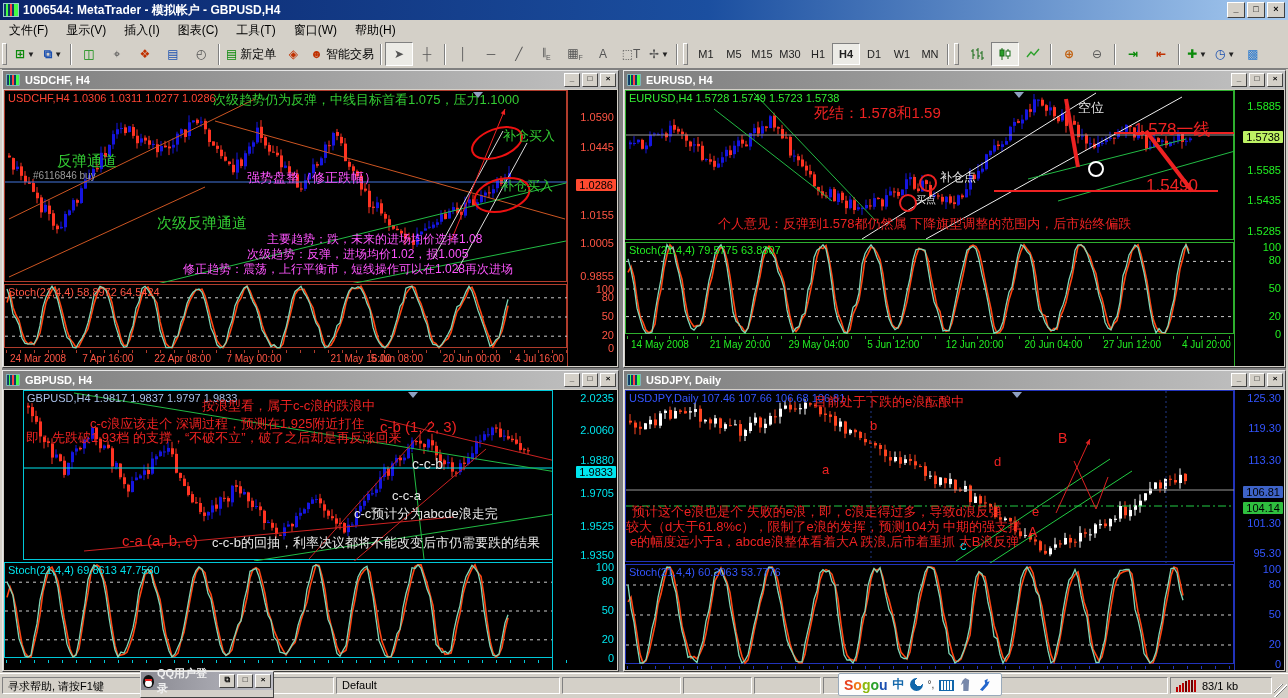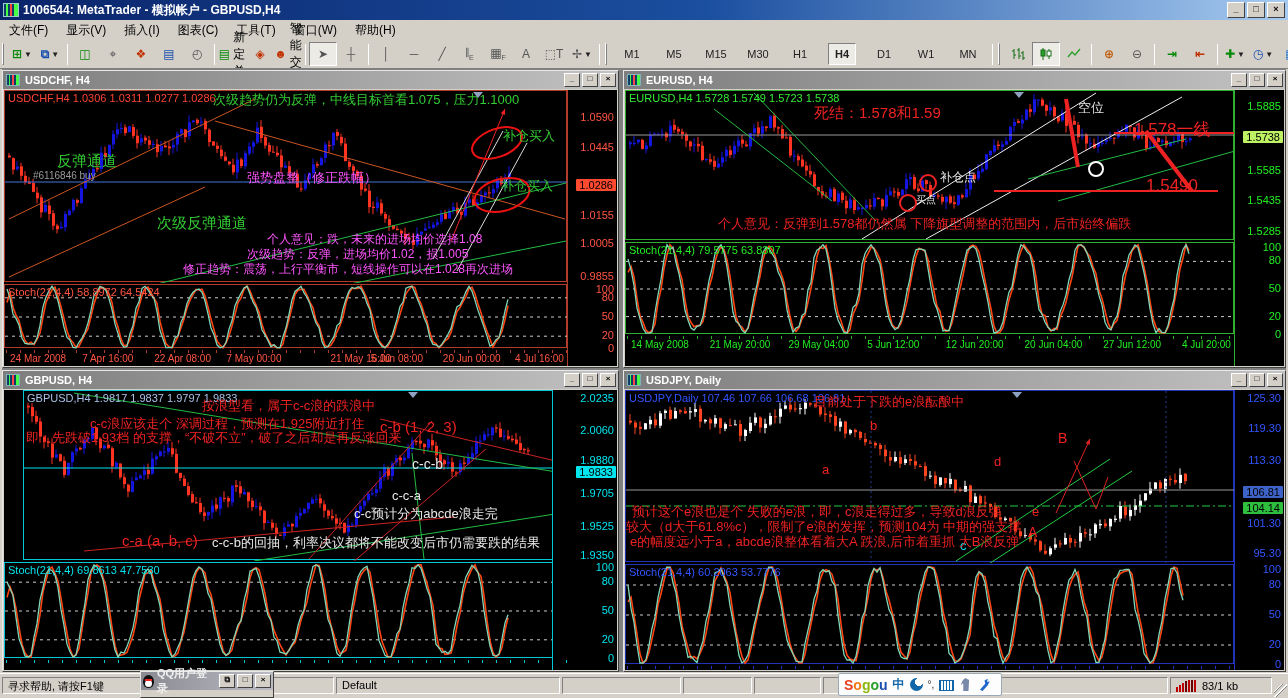--- a/index.html
+++ b/index.html
@@ -24,21 +24,21 @@
   .tb-btn{min-width:22px;height:22px;display:flex;align-items:center;justify-content:center;
     font-size:12px;color:#333;padding:0 2px;border:1px solid transparent;}
   .tb-btn.pressed{border:1px solid;border-color:#808080 #fff #fff #808080;background:#ecebe6;}
   .tb-btn .g-green{color:#0a8a0a;font-weight:bold;}
   .tb-btn .g-red{color:#c03000;font-weight:bold;}
   .tb-btn .g-blue{color:#1a4fb0;font-weight:bold;}
   .tb-btn .g-gray{color:#555;}
   .tb-lbl{margin-left:3px;font-size:12px;color:#000;}
   .tb-dd{font-size:8px;color:#222;margin-left:2px;}
   .tf-btn{min-width:26px;height:20px;display:flex;align-items:center;justify-content:center;
-    font-size:11px;color:#222;border:1px solid transparent;margin:0 7px;}
+    font-size:11px;color:#222;border:1px solid transparent;margin:0 0;}
   .tf-btn.pressed{border-color:#808080 #fff #fff #808080;background:#ecebe6;font-weight:bold;}
   
   .client{position:absolute;left:2px;top:68px;width:1284px;height:604px;background:#808080;}
   
   .cwin{position:absolute;background:#d4d0c8;border:1px solid;border-color:#e8e8e8 #404040 #404040 #e8e8e8;box-sizing:border-box;}
   .ctitle{height:18px;background:linear-gradient(90deg,#7d7d7d,#c2c2c2);display:flex;align-items:center;
     color:#fff;font-weight:bold;font-size:11px;padding:0 2px;}
   .ctitle .sp{flex:1;}
   .cbtn{width:14px;height:12px;margin-left:2px;background:#d4d0c8;color:#000;border:1px solid;
     border-color:#fff #404040 #404040 #fff;font-size:8px;line-height:10px;text-align:center;font-weight:bold;}
@@ -520,21 +520,21 @@
           </svg>
           <div class="ohlc" style="color: rgb(255, 68, 51);">USDCHF,H4  1.0306 1.0311 1.0277 1.0286</div>
           <div class="shiftmark" style="left: 468px;"></div>
           <div class="ann an-green" style="left: 208px; top: 2px; font-size: 13px;">次级趋势仍为反弹，中线目标首看1.075，压力1.1000</div>
           <div class="ann an-green" style="left: 52px; top: 62px; font-size: 15px;">反弹通道</div>
           <div class="ann an-gray" style="left: 28px; top: 79px; font-size: 10px;">#6116846 buy</div>
           <div class="ann an-magenta" style="left: 242px; top: 80px; font-size: 13px;">强势盘整（修正跌幅）</div>
           <div class="ann an-green" style="left: 152px; top: 124px; font-size: 15px;">次级反弹通道</div>
           <div class="ann an-green" style="left: 498px; top: 38px; font-size: 13px;">补仓买入</div>
           <div class="ann an-green" style="left: 496px; top: 88px; font-size: 13px;">补仓买入</div>
-          <div class="ann an-magenta" style="left: 262px; top: 142px; font-size: 12px;">个人意见：跌，未来的进场均价选择1.08</div>
+          <div class="ann an-magenta" style="left: 262px; top: 142px; font-size: 12px;">主要趋势：跌，未来的进场均价选择1.08</div>
           <div class="ann an-magenta" style="left: 242px; top: 157px; font-size: 12px;">次级趋势：反弹，进场均价1.02，损1.005</div>
           <div class="ann an-magenta" style="left: 178px; top: 172px; font-size: 12px;">修正趋势：震荡，上行平衡市，短线操作可以在1.028再次进场</div>
         </div>
         <div class="plot" style="left: 0px; top: 194px; width: 563px; height: 64px; border: 1px solid rgb(176, 60, 44);">
           <svg width="563" height="64">
             <line x1="0" y1="12.8" x2="563" y2="12.8" stroke="#cccccc" stroke-width="1" stroke-dasharray="3 4"></line>
             <line x1="0" y1="32" x2="563" y2="32" stroke="#cccccc" stroke-width="1" stroke-dasharray="3 4"></line>
             <line x1="0" y1="51.2" x2="563" y2="51.2" stroke="#cccccc" stroke-width="1" stroke-dasharray="3 4"></line>
             <polyline points="2,17.5 5,7.2 8,22.2 11,30.2 14,35.5 17,47.4 20,55.5 23,59.0 26,57.3 29,59.6 32,54.4 35,48.1 38,32.0 41,17.5 44,10.5 47,5.0 50,2.1 53,11.3 56,21.7 59,33.7 62,45.7 65,54.0 68,57.6 71,62.5 74,61.1 77,55.1 80,49.0 83,43.7 86,31.5 89,18.9 92,9.4 95,2.5 98,2.6 101,4.4 104,8.9 107,17.7 110,33.6 113,42.1 116,53.9 119,60.7 122,60.1 125,54.4 128,43.7 131,31.4 134,21.2 137,10.6 140,3.5 143,2.0 146,7.9 149,13.2 152,18.2 155,36.4 158,48.3 161,58.6 164,61.7 167,62.7 170,57.6 173,51.4 176,42.6 179,34.0 182,22.9 185,15.2 188,9.7 191,4.5 194,5.0 197,4.3 200,11.1 203,22.0 206,34.1 209,44.9 212,55.6 215,60.0 218,62.7 221,58.0 224,50.9 227,40.8 230,29.5 233,17.6 236,12.9 239,4.4 242,1.3 245,5.8 248,13.7 251,19.9 254,27.0 257,39.4 260,48.2 263,54.2 266,59.7 269,60.5 272,62.6 275,62.7 278,58.9 281,45.5 284,34.3 287,22.3 290,9.5 293,5.3 296,4.3 299,4.4 302,10.3 305,17.4 308,22.9 311,35.5 314,40.6 317,51.3 320,60.5 323,61.7 326,60.2 329,55.1 332,46.8 335,40.4 338,32.0 341,18.0 344,8.2 347,3.3 350,3.5 353,3.5 356,1.3 359,7.2 362,13.8 365,23.5 368,33.2 371,45.8 374,56.1 377,59.6 380,62.7 383,60.9 386,55.1 389,49.3 392,38.4 395,29.3 398,19.6 401,8.6 404,4.4 407,1.3 410,2.9 413,12.9 416,18.7 419,27.9 422,36.2 425,48.1 428,56.9 431,58.7 434,62.7 437,59.6 440,55.8 443,53.6 446,47.4 449,37.0 452,26.6 455,22.6 458,16.6 461,11.3 464,3.6 467,2.4 470,9.0 473,19.1 476,27.8 479,38.3 482,46.5 485,54.3 488,62.1 491,56.7 494,52.3 497,46.3 500,34.5 503,20.6" fill="none" stroke="#ff4411" stroke-width="1.6"></polyline>
             <polyline points="2,4.0 5,12.9 8,29.1 11,33.4 14,39.9 17,53.2 20,58.4 23,58.9 26,59.2 29,58.7 32,53.1 35,40.4 38,21.9 41,12.0 44,5.9 47,1.3 50,6.3 53,16.0 56,28.5 59,42.0 62,52.4 65,55.1 68,62.3 71,62.7 74,57.3 77,53.1 80,47.3 83,37.9 86,25.4 89,10.3 92,6.7 95,1.4 98,2.7 101,5.6 104,13.8 107,24.6 110,38.9 113,48.4 116,58.2 119,62.3 122,61.3 125,48.5 128,40.7 131,23.1 134,16.8 137,3.4 140,1.3 143,4.8 146,9.9 149,13.2 152,26.5 155,45.5 158,54.0 161,62.7 164,62.7 167,62.5 170,52.9 173,50.7 176,37.3 179,31.0 182,18.5 185,11.8 188,7.3 191,5.0 194,4.1 197,7.4 200,16.0 203,28.7 206,43.0 209,49.7 212,59.8 215,62.7 218,62.0 221,57.6 224,44.1 227,35.8 230,20.7 233,14.2 236,8.4 239,3.0 242,1.3 245,9.1 248,17.0 251,22.1 254,31.8 257,45.0 260,49.9 263,55.6 266,61.7 269,59.7 272,62.7 275,62.7 278,51.7 281,42.8 284,29.3 287,14.6 290,6.5 293,4.0 296,1.3 299,7.9 302,12.2 305,19.1 308,29.4 311,38.0 314,42.7 317,56.8 320,62.7 323,61.5 326,56.3 329,51.4 332,40.6 335,38.0 338,24.1 341,14.0 344,6.2 347,2.4 350,3.5 353,1.8 356,3.7 359,9.4 362,18.6 365,25.1 368,42.4 371,51.7 374,57.3 377,61.4 380,62.7 383,59.2 386,54.3 389,44.2 392,34.2 395,21.5 398,17.1 401,3.2 404,1.9 407,1.3 410,8.0 413,15.4 416,22.6 419,32.5 422,39.6 425,53.3 428,59.3 431,59.8 434,62.2 437,59.1 440,54.4 443,49.2 446,43.4 449,31.7 452,21.8 455,20.1 458,14.0 461,6.6 464,1.3 467,6.2 470,15.4 473,25.4 476,33.5 479,42.1 482,51.1 485,61.3 488,59.3 491,54.7 494,52.7 497,40.6 500,25.9 503,14.3" fill="none" stroke="#7fd8b8" stroke-width="1.3"></polyline>

